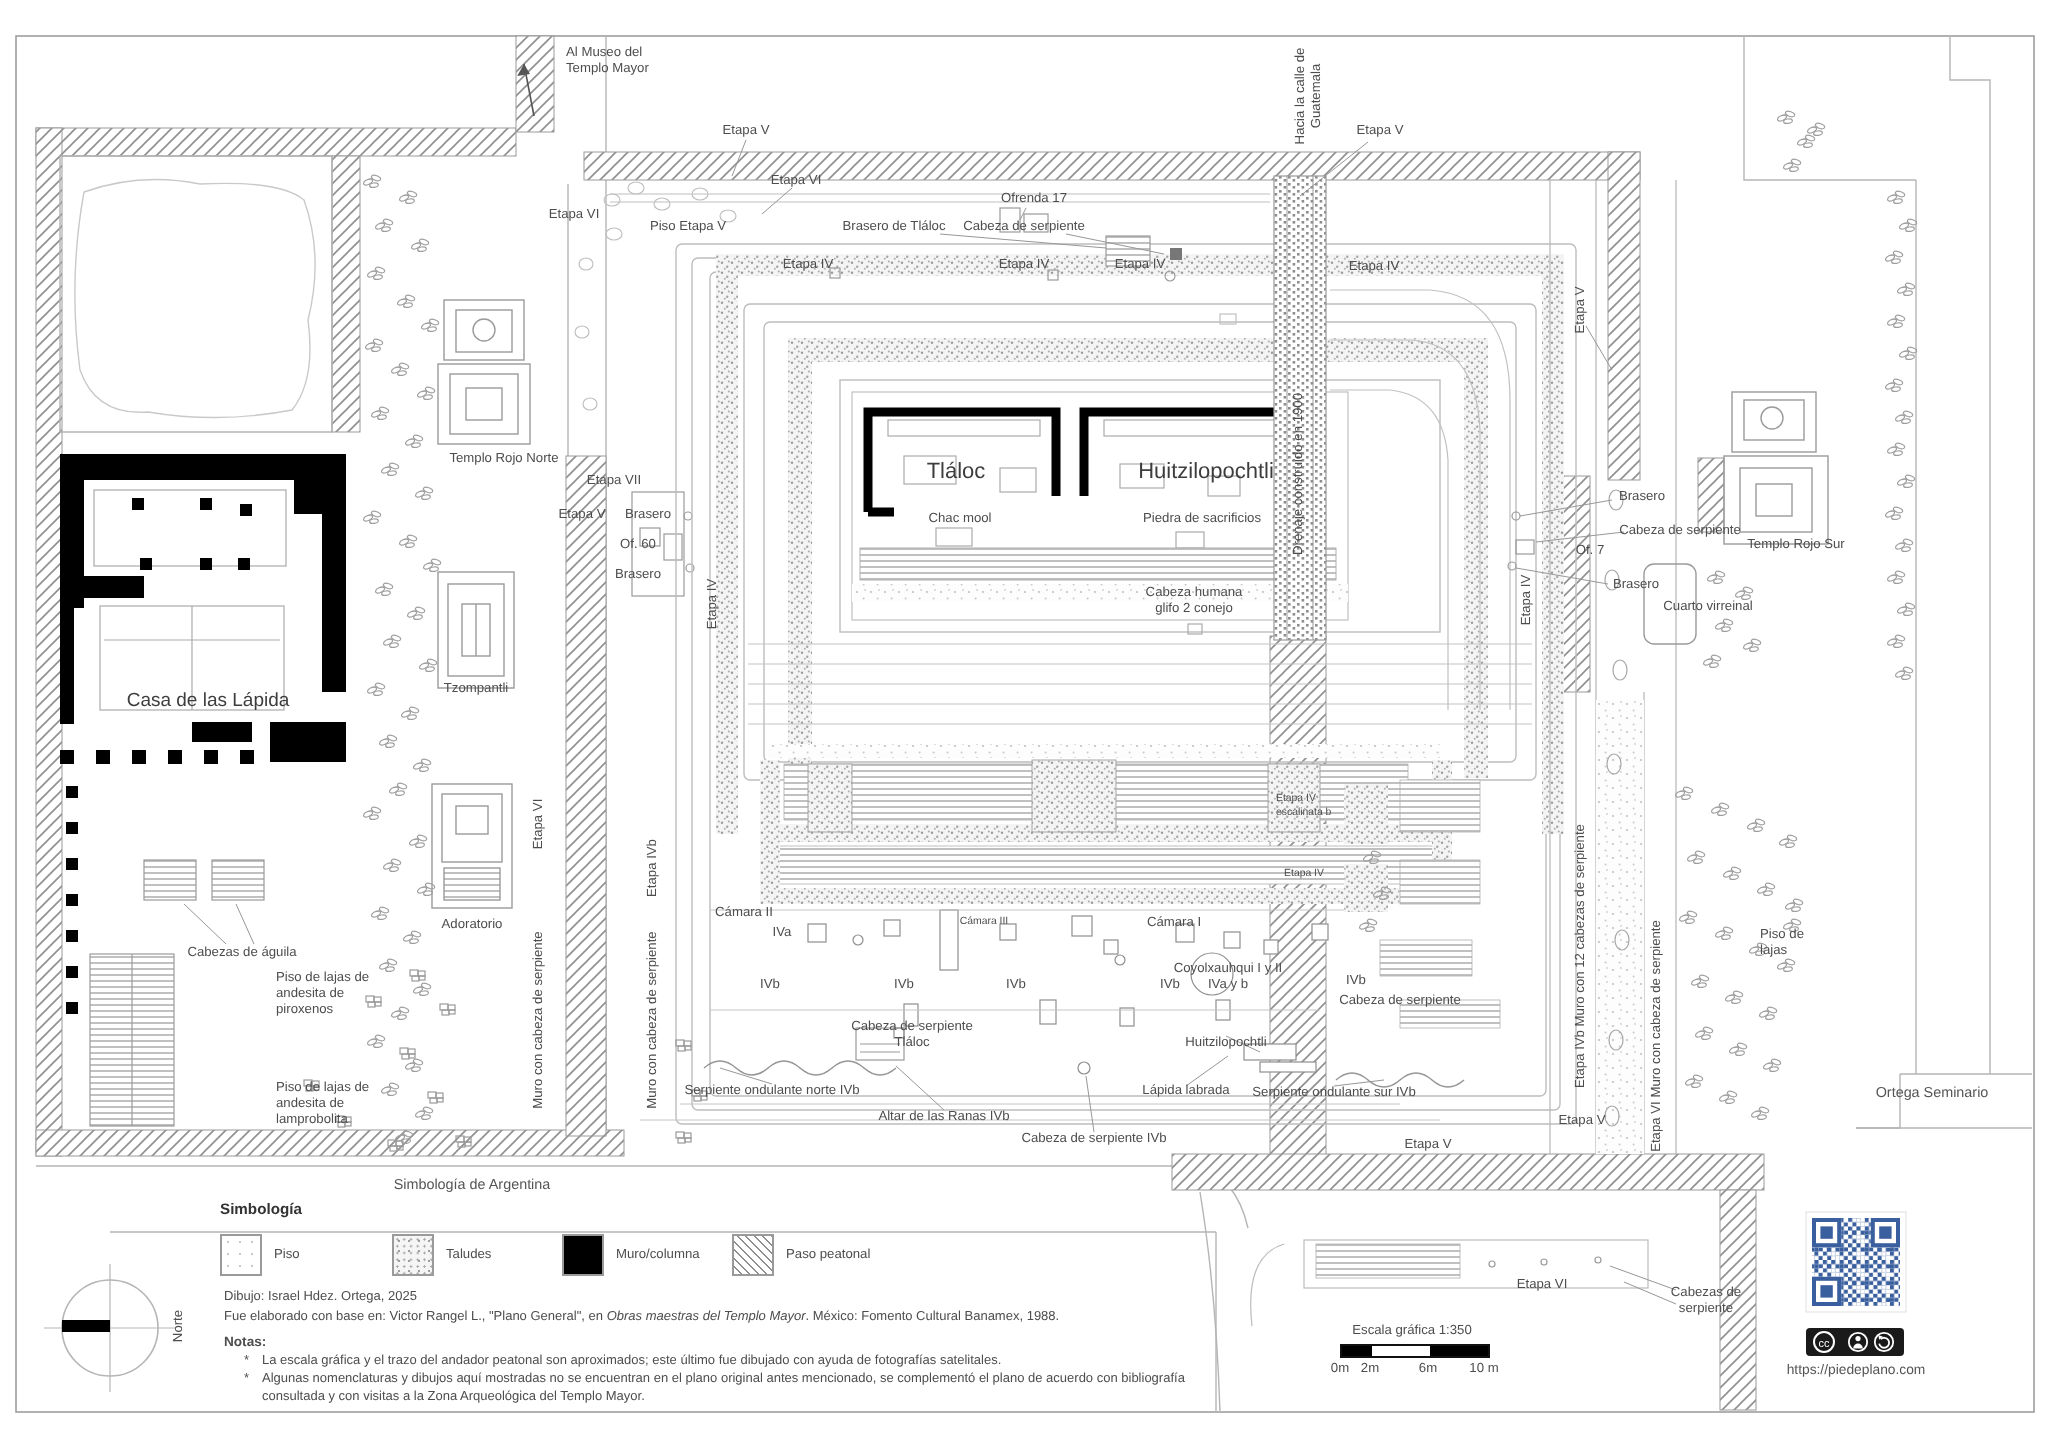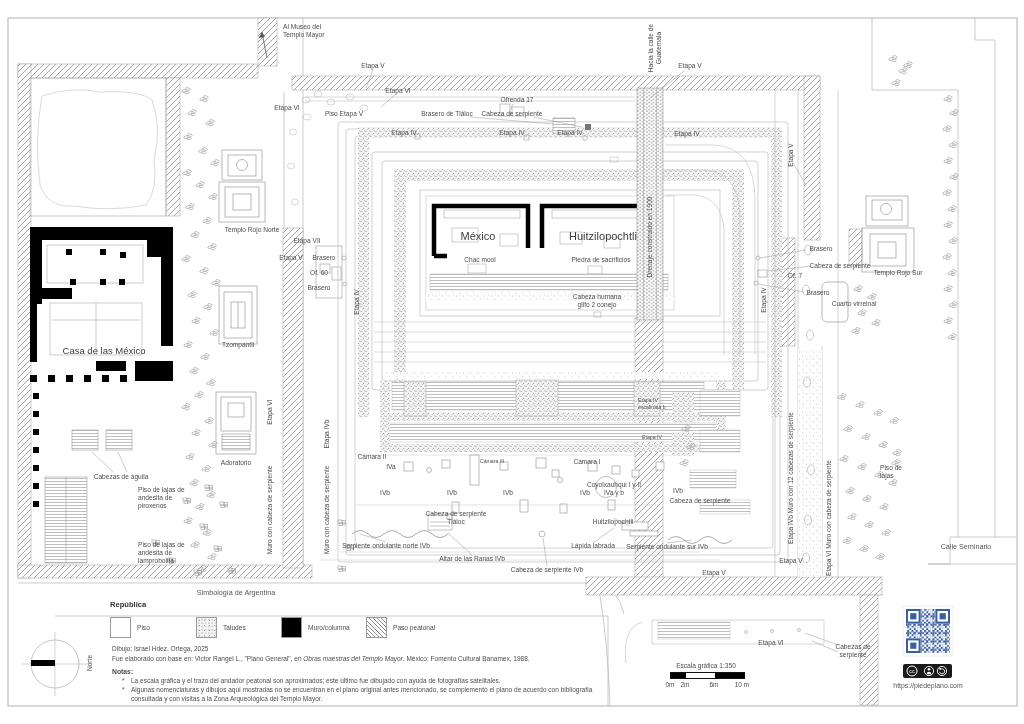--- a/index.html
+++ b/index.html
@@ -602,30 +602,30 @@
 <div class="lbl" style="left:690px;top:66px">Etapa V</div>
 <div class="lbl" style="left:687px;top:134px">Etapa IV</div>
 <div class="lbl vt" style="left:791px;top:155px">Etapa V</div>
 <div class="lbl vt" style="left:650px;top:237px">Drenaje construido en 1900</div>
 <div class="lbl" style="left:307px;top:241px">Etapa VII</div>
 <div class="lbl" style="left:291px;top:258px">Etapa V</div>
 <div class="lbl" style="left:324px;top:258px">Brasero</div>
 <div class="lbl" style="left:319px;top:273px">Of. 60</div>
 <div class="lbl" style="left:319px;top:288px">Brasero</div>
 <div class="lbl vt" style="left:357px;top:302px">Etapa IV</div>
-<div class="lbl big" style="left:478px;top:237px">México</div>
+<div class="lbl big" style="left:478px;top:237px">Tláloc</div>
 <div class="lbl" style="left:480px;top:260px">Chac mool</div>
 <div class="lbl big" style="left:603px;top:237px">Huitzilopochtli</div>
 <div class="lbl" style="left:601px;top:260px">Piedra de sacrificios</div>
 <div class="lbl" style="left:597px;top:301px">Cabeza humana
 glifo 2 conejo</div>
 <div class="lbl" style="left:252px;top:230px">Templo Rojo Norte</div>
 <div class="lbl" style="left:238px;top:345px">Tzompantli</div>
 <div class="lbl" style="left:236px;top:463px">Adoratorio</div>
-<div class="lbl md" style="left:104px;top:351px">Casa de las México</div>
+<div class="lbl md" style="left:104px;top:351px">Casa de las Lápida</div>
 <div class="lbl" style="left:121px;top:477px">Cabezas de águila</div>
 <div class="lbl lt" style="left:138px;top:498px">Piso de lajas de
 andesita de
 piroxenos</div>
 <div class="lbl lt" style="left:138px;top:553px">Piso de lajas de
 andesita de
 lamprobolita</div>
 <div class="lbl vt" style="left:270px;top:412px">Etapa VI</div>
 <div class="lbl vt" style="left:270px;top:510px">Muro con cabeza de serpiente</div>
 <div class="lbl vt" style="left:327px;top:434px">Etapa IVb</div>
@@ -659,29 +659,29 @@
 <div class="lbl vt" style="left:829px;top:518px">Etapa VI Muro con cabeza de serpiente</div>
 <div class="lbl lt" style="left:880px;top:472px">Piso de
 lajas</div>
 <div class="lbl" style="left:821px;top:249px">Brasero</div>
 <div class="lbl" style="left:840px;top:266px">Cabeza de serpiente</div>
 <div class="lbl" style="left:795px;top:276px">Of. 7</div>
 <div class="lbl" style="left:898px;top:273px">Templo Rojo Sur</div>
 <div class="lbl" style="left:818px;top:293px">Brasero</div>
 <div class="lbl" style="left:854px;top:304px">Cuarto virreinal</div>
 <div class="lbl vt" style="left:764px;top:300px">Etapa IV</div>
-<div class="lbl st" style="left:966px;top:546px">Calle Seminario</div>
+<div class="lbl st" style="left:966px;top:546px">Ortega Seminario</div>
 <div class="lbl st" style="left:236px;top:592px">Simbología de Argentina</div>
 <div class="lbl" style="left:771px;top:643px">Etapa VI</div>
 <div class="lbl" style="left:853px;top:651px">Cabezas de
 serpiente</div>
 <div class="lbl vt" style="left:90px;top:663px">Norte</div>
 
 <div class="legend">
-  <div class="lg-title">República</div>
+  <div class="lg-title">Simbología</div>
   <span class="li" style="left:0px">
     <i class="sw sw-piso"></i>
     <em style="font-style:normal">Piso</em>
   </span>
   <span class="li" style="left:86px">
     <i class="sw sw-tal"></i>
     <em style="font-style:normal">Taludes</em>
   </span>
   <span class="li" style="left:171px">
     <i class="sw sw-muro"></i>

